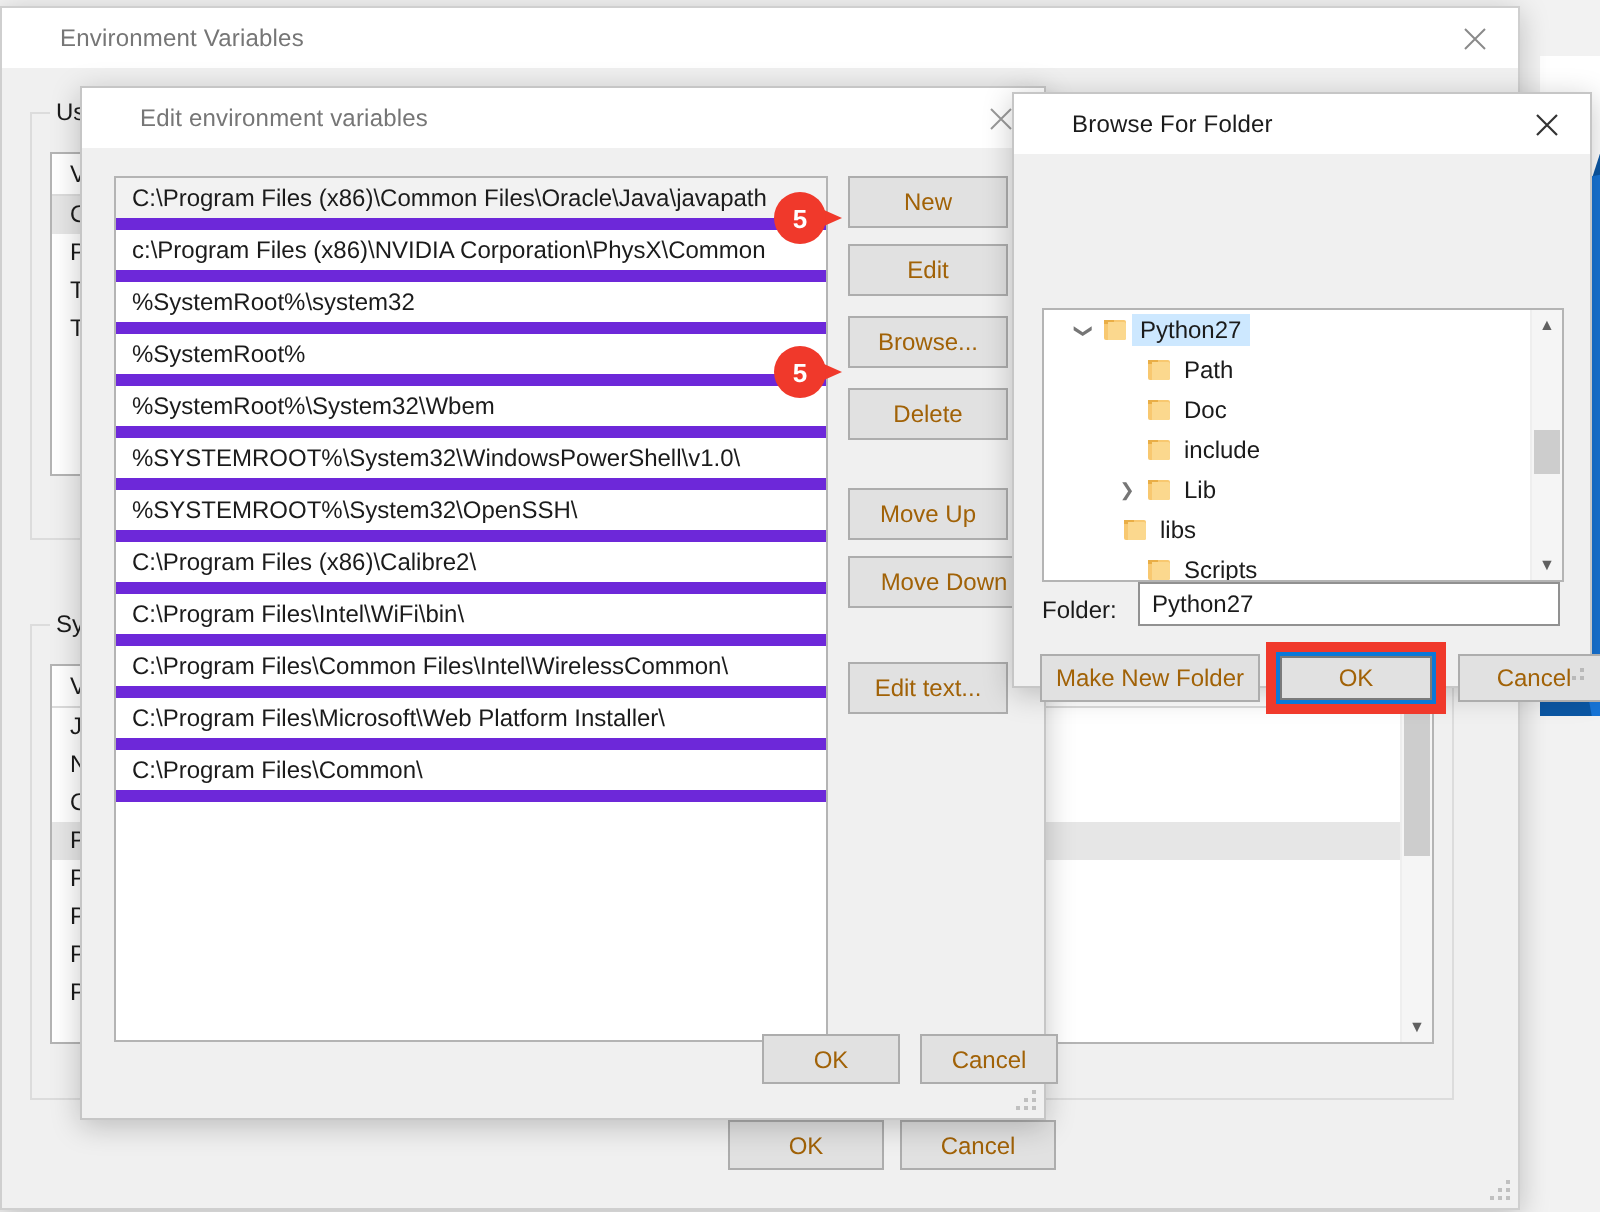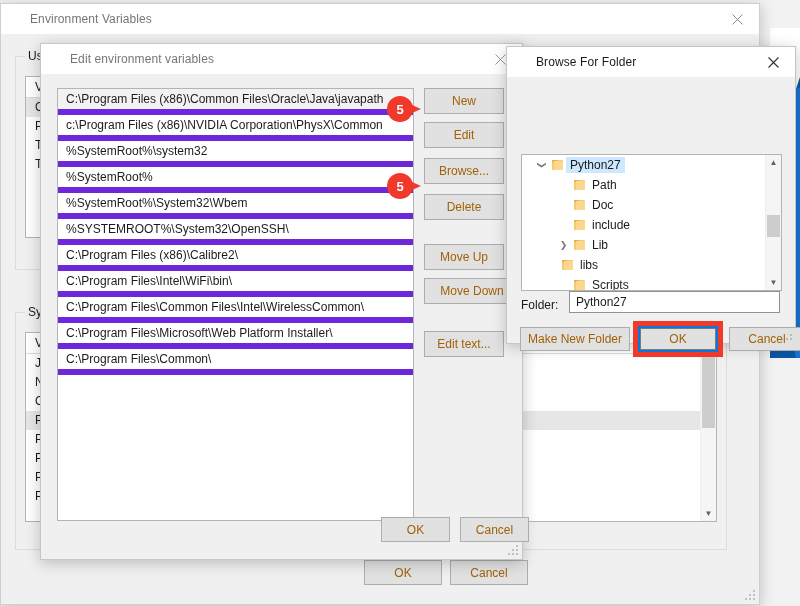--- a/index.html
+++ b/index.html
@@ -188,20 +188,21 @@
     </div>
   </div>
   <div class="body">
 
     <div id="pathlist">
         <div class="p-row sel">C:\Program Files (x86)\Common Files\Oracle\Java\javapath</div>
         <div class="p-row">c:\Program Files (x86)\NVIDIA Corporation\PhysX\Common</div>
         <div class="p-row">%SystemRoot%\system32</div>
         <div class="p-row">%SystemRoot%</div>
         <div class="p-row">%SystemRoot%\System32\Wbem</div>
+        <div class="p-row">%SYSTEMROOT%\System32\WindowsPowerShell\v1.0\</div>
         <div class="p-row">%SYSTEMROOT%\System32\OpenSSH\</div>
         <div class="p-row">C:\Program Files (x86)\Calibre2\</div>
         <div class="p-row">C:\Program Files\Intel\WiFi\bin\</div>
         <div class="p-row">C:\Program Files\Common Files\Intel\WirelessCommon\</div>
         <div class="p-row">C:\Program Files\Microsoft\Web Platform Installer\</div>
         <div class="p-row">C:\Program Files\Common\</div>
       </div>
 
     <div class="btn" style="left:383px;top:14px;width:80px;height:26px;">New</div>
     <div class="btn" style="left:383px;top:84px;width:80px;height:26px;">Browse...</div>

